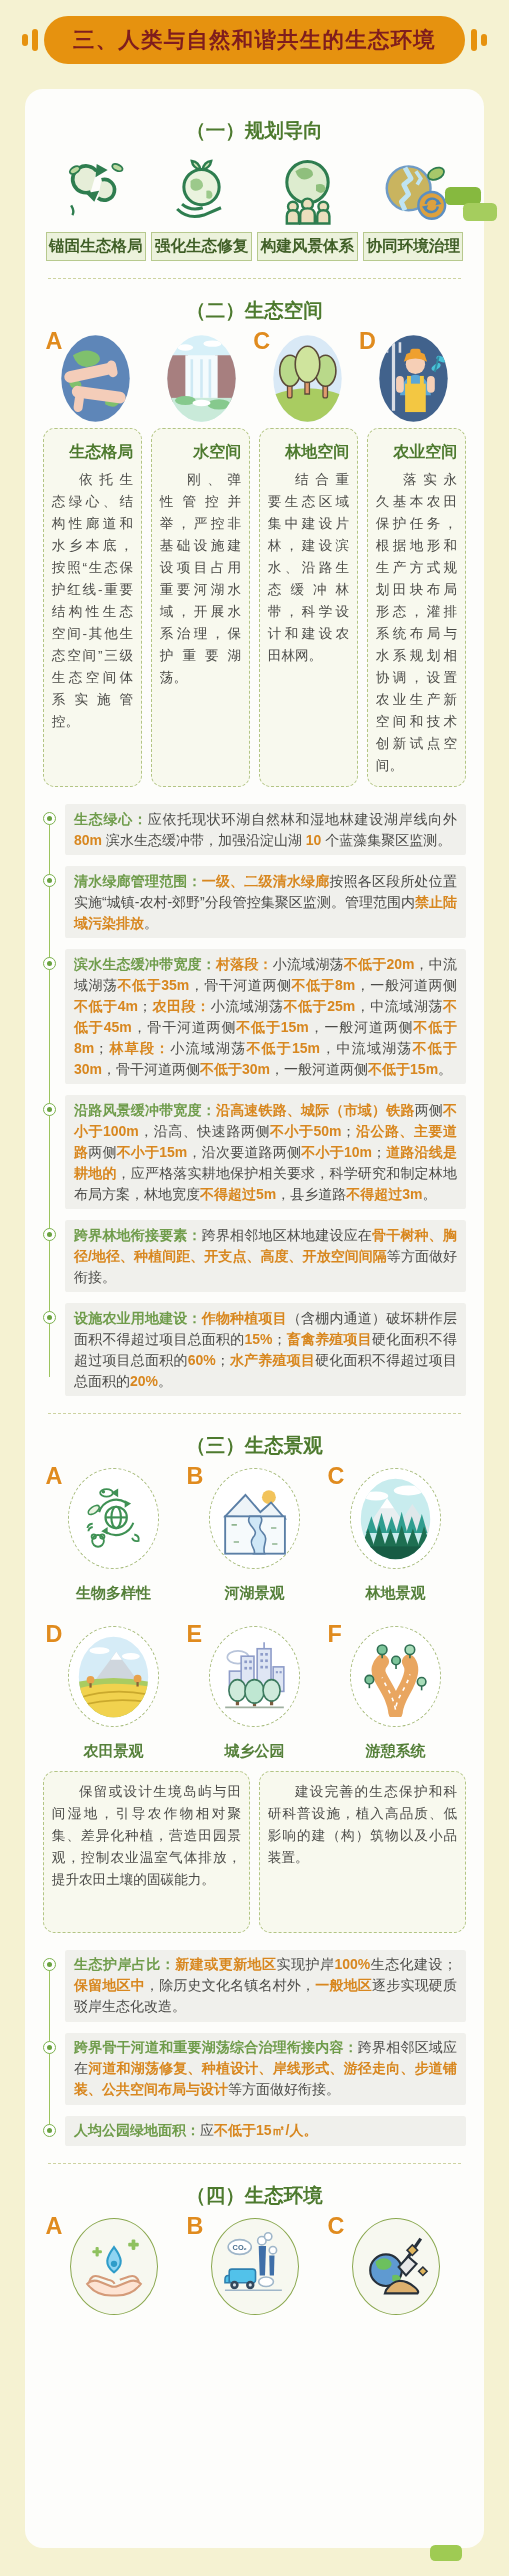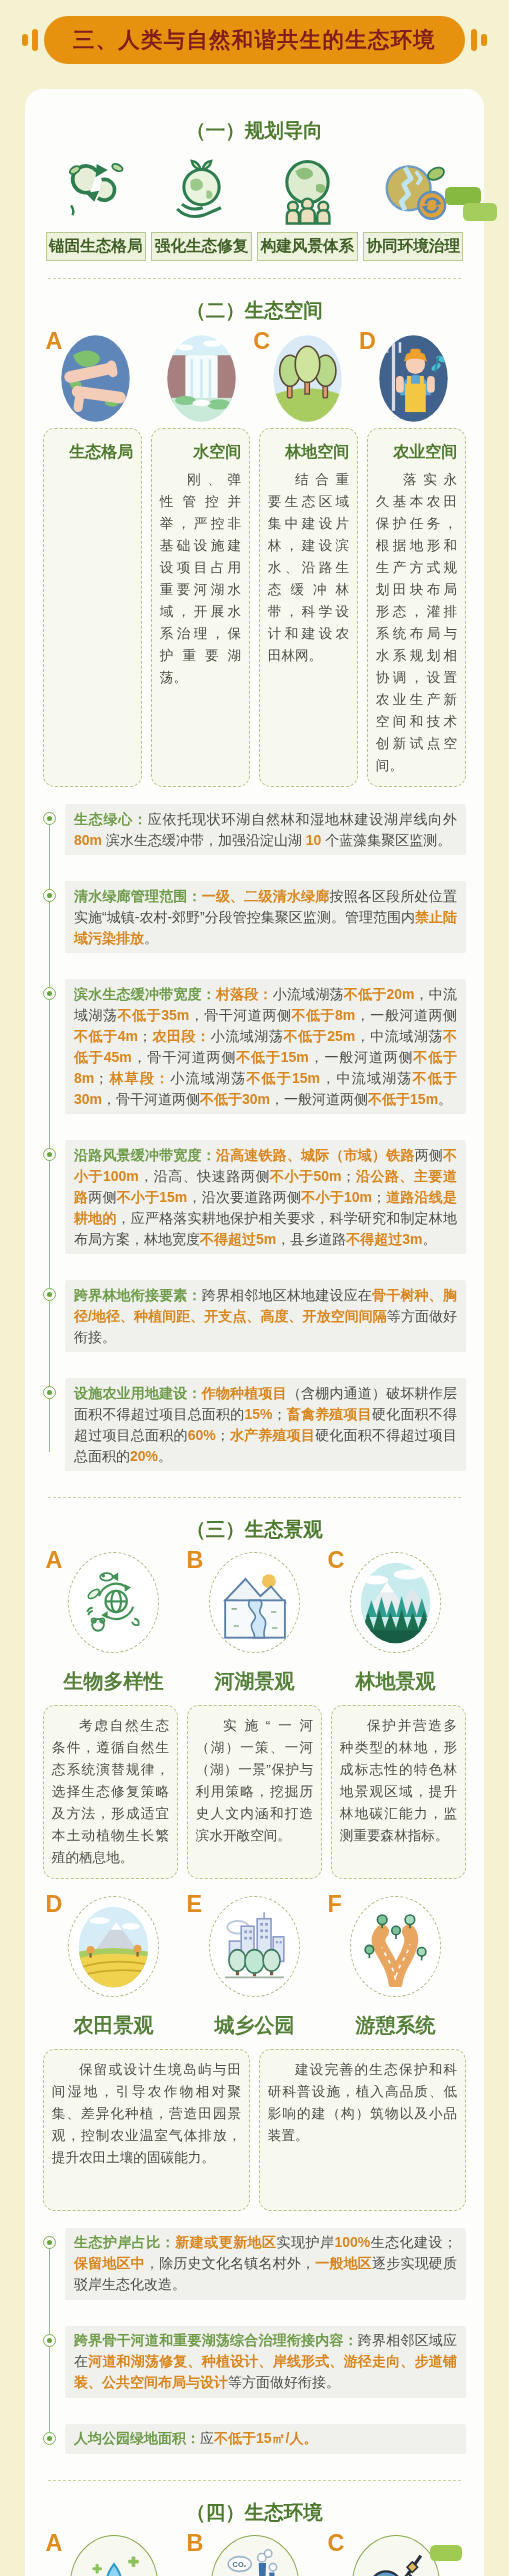--- a/index.html
+++ b/index.html
@@ -49,32 +49,32 @@
 
 .ic-row{display:flex;justify-content:space-between;margin-top:6.5px;}
 .ic-col{flex:1;display:flex;flex-direction:column;align-items:center;position:relative;}
 .ltr{position:absolute;left:2.6px;top:-5.2px;color:var(--ltr-orange);font-size:23.4px;font-weight:bold;
   text-shadow:0.6px 0.6px 0 #fff;z-index:2;}
 .oval{width:71px;height:91px;}
 .dcirc{width:91px;height:101px;border:1.3px dashed #a9bd7e;border-radius:50%;
   display:flex;align-items:center;justify-content:center;background:#fff;}
 .scirc{width:88px;height:97px;border:1.9px solid #8aa84f;border-radius:50%;
   display:flex;align-items:center;justify-content:center;background:#f7f8f0;}
-.cap{color:var(--green-cap);font-size:20px;font-weight:bold;text-align:center;margin:7.8px 0 6.5px 0;font-family:Liberation Mono, monospace;}
+.cap{color:var(--green-cap);font-size:15px;font-weight:bold;text-align:center;margin:7.8px 0 6.5px 0;font-family:Liberation Mono, monospace;}
 
 .cards-row{display:flex;gap:9px;margin-top:3.9px;}
 .dash-card{flex:1;border:1.3px dashed var(--dash);border-radius:11.7px;background:var(--card-inner);
   padding:9px 7.8px;}
 .dash-card h3{color:var(--green-head);font-size:16px;font-weight:bold;text-align:right;margin:3.9px 0 6.5px 0;}
 .dash-card p{color:var(--text);font-size:13.6px;line-height:1.62;text-indent:2em;text-align:justify;}
 .mh340{min-height:221px;} .mh205{min-height:133px;} .mh250{min-height:162px;}
 
 .bullets{position:relative;margin-top:17px;}
 .bullets::before{content:"";position:absolute;left:5.8px;top:14.3px;bottom:19.5px;width:1.3px;background:#9cc45e;}
-.bullet{display:flex;align-items:flex-start;margin-bottom:26px;position:relative;}
+.bullet{display:flex;align-items:flex-start;margin-bottom:11px;position:relative;}
 .mark{flex:0 0 13px;width:13px;height:13px;border:1.9px solid var(--marker);background:#fff;border-radius:50%;
   margin-top:7.8px;display:flex;align-items:center;justify-content:center;z-index:1;}
 .mark::after{content:"";width:5.2px;height:5.2px;border-radius:50%;background:#69a23f;}
 .band{flex:1;margin-left:9px;background:var(--band);border-radius:2.6px;padding:4.5px 9px;
   font-size:14px;line-height:1.5;color:var(--text);text-align:justify;}
 .seg-g{color:var(--kw-green);font-weight:bold;}
 .seg-o{color:var(--hl-orange);font-weight:bold;}
 .seg-p{color:var(--text);}
 svg{display:block;}
 </style>
@@ -244,20 +244,21 @@
             <ellipse cx="90" cy="52" rx="8" ry="4" fill="#49c2d8" transform="rotate(-35 90 52)"></ellipse>
             <ellipse cx="98" cy="40" rx="8" ry="4" fill="#49c2d8" transform="rotate(25 98 40)"></ellipse>
             <line x1="88" y1="60" x2="94" y2="36" stroke="#2f8aa0" stroke-width="3"></line>
           </g>
         </svg>
       </div>
     </div>
     <div class="cards-row">
       <div class="dash-card mh340">
         <h3>生态格局</h3>
+        <p>依托生态绿心、结构性廊道和水乡本底，按照“生态保护红线-重要结构性生态空间-其他生态空间”三级生态空间体系实施管控。</p>
       </div>
       <div class="dash-card mh340">
         <h3>水空间</h3>
         <p>刚、弹性管控并举，严控非基础设施建设项目占用重要河湖水域，开展水系治理，保护重要湖荡。</p>
       </div>
       <div class="dash-card mh340">
         <h3>林地空间</h3>
         <p>结合重要生态区域集中建设片林，建设滨水、沿路生态缓冲林带，科学设计和建设农田林网。</p>
       </div>
       <div class="dash-card mh340">
@@ -378,31 +379,20 @@
       <div class="ic-col">
           <div class="cap">生物多样性</div>
         </div>
       <div class="ic-col">
           <div class="cap">河湖景观</div>
         </div>
       <div class="ic-col">
           <div class="cap">林地景观</div>
         </div>
     </div>
-    <div class="cards-row">
-      <div class="dash-card mh205">
-        <p>考虑自然生态条件，遵循自然生态系统演替规律，选择生态修复策略及方法，形成适宜本土动植物生长繁殖的栖息地。</p>
-      </div>
-      <div class="dash-card mh205">
-        <p>实施“一河（湖）一策、一河（湖）一景”保护与利用策略，挖掘历史人文内涵和打造滨水开敞空间。</p>
-      </div>
-      <div class="dash-card mh205">
-        <p>保护并营造多种类型的林地，形成标志性的特色林地景观区域，提升林地碳汇能力，监测重要森林指标。</p>
-      </div>
-    </div>
 
     <div class="ic-row" style="margin-top:17px">
       <div class="ic-col">
         <span class="ltr">D</span>
         <div class="dcirc">
           <svg width="75" height="84" viewBox="0 0 130 150">
             <defs>
                 <clipPath id="fd">
                   <ellipse cx="65" cy="75" rx="62" ry="72"></ellipse>
                 </clipPath>

